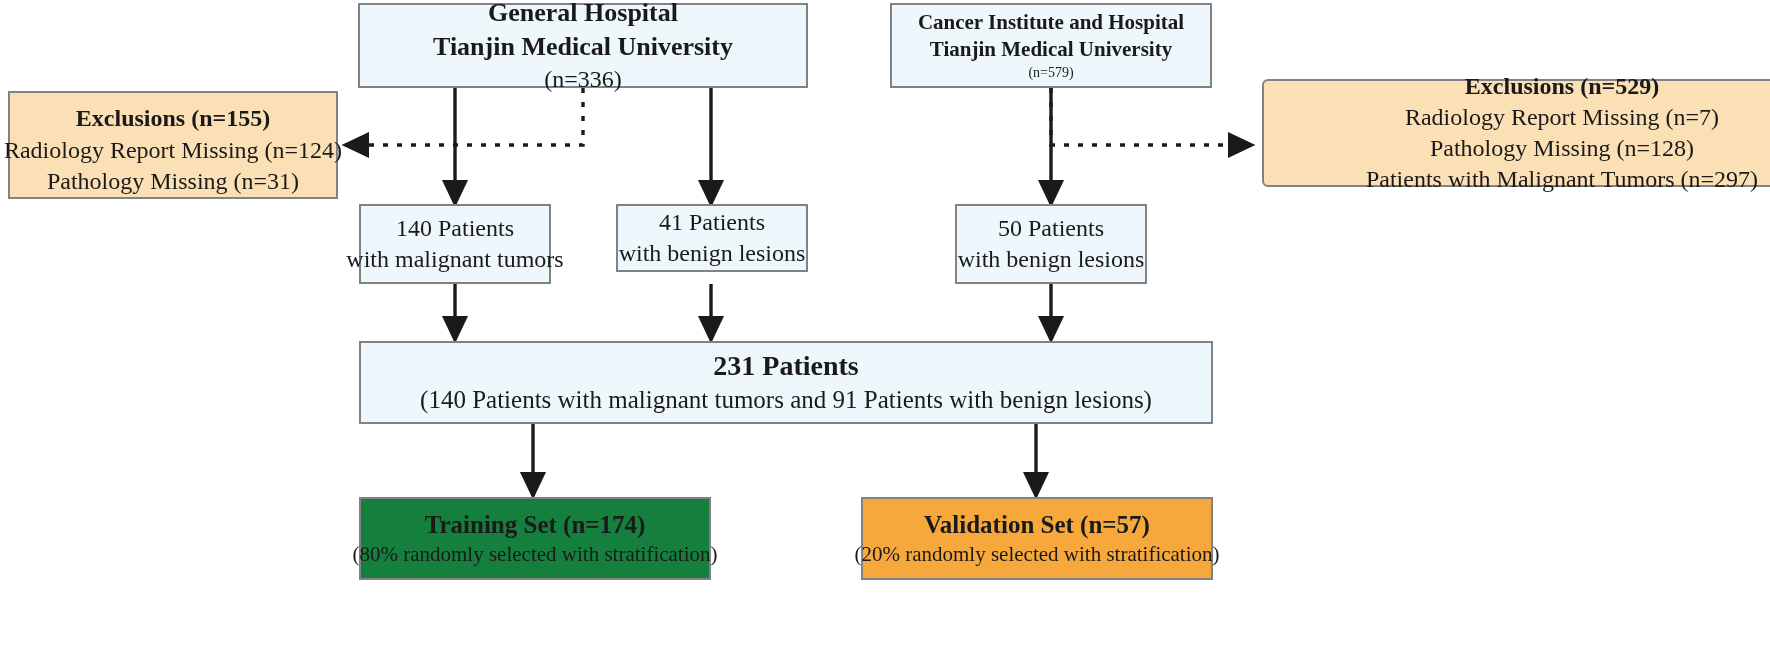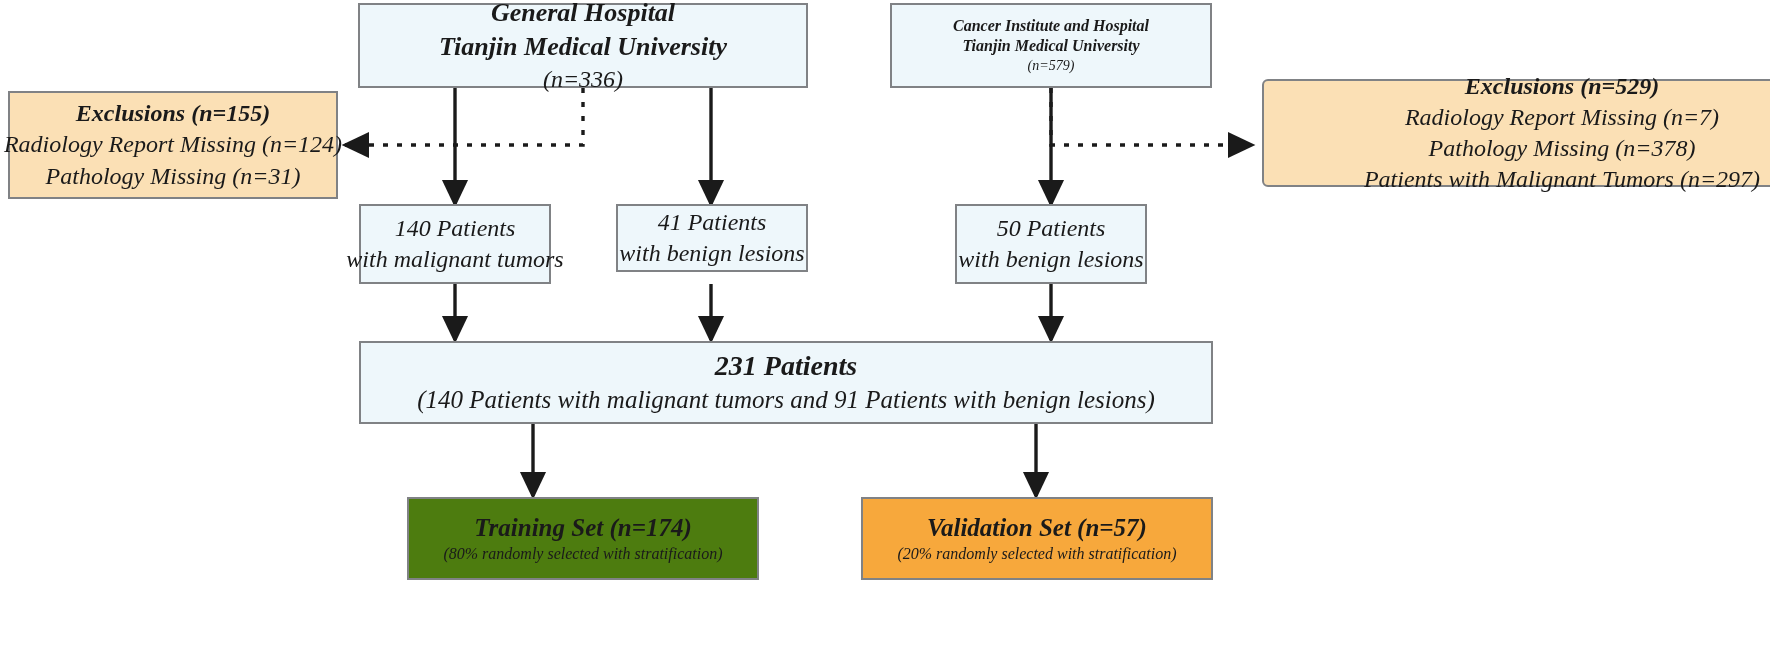--- a/index.html
+++ b/index.html
@@ -21,34 +21,33 @@
   .node {
     position: absolute;
     box-sizing: border-box;
     border: 2px solid #808285;
     display: flex;
     flex-direction: column;
     align-items: center;
     justify-content: center;
     text-align: center;
     line-height: 1.30;
-    font-style: italic;
   }
   .node .ln { display: block; white-space: nowrap; }
   .fill-blue   { background: #eef7fb; }
   .fill-peach  { background: #fbe0b5; }
   .fill-orange { background: #f7a83c; }
-  .fill-white  { background: #4d7c0f; margin-left: 48px; }
+  .fill-white  { background: #15803d; }
 
   .t-bold { font-weight: bold; }
   .s28 { font-size: 28px; }
   .s26 { font-size: 26px; }
   .s25 { font-size: 25px; }
   .s24 { font-size: 24px; }
-  .s23 { font-size: 16px; }
+  .s23 { font-size: 21px; }
   .s22 { font-size: 14px; }
 
   svg.edges {
     position: absolute;
     left: 0; top: 0;
     width: 1770px; height: 665px;
     pointer-events: none;
   }
 </style>
 </head>
@@ -89,30 +88,30 @@
     <span class="ln s26 t-bold">Tianjin Medical University</span>
     <span class="ln s24">(n=336)</span>
   </div>
 
   <div class="node fill-blue" style="left:890px; top:3px; width:322px; height:85px;">
     <span class="ln s23 t-bold">Cancer Institute and Hospital</span>
     <span class="ln s23 t-bold">Tianjin Medical University</span>
     <span class="ln s22">(n=579)</span>
   </div>
 
-  <div class="node fill-peach" style="left:8px; top:91px; width:330px; height:108px;">
+  <div class="node fill-peach" style="left:8px; top:91px; width:330px; height:108px;justify-content:flex-end;">
     <span class="ln s24 t-bold">Exclusions (n=155)</span>
     <span class="ln s24">Radiology Report Missing (n=124)</span>
     <span class="ln s24">Pathology Missing (n=31)</span>
   </div>
 
   <div class="node fill-peach" style="left:1262px; top:79px; width:600px; height:108px;border-radius:6px;">
     <span class="ln s24 t-bold">Exclusions (n=529)</span>
     <span class="ln s24">Radiology Report Missing (n=7)</span>
-    <span class="ln s24">Pathology Missing (n=378)</span>
+    <span class="ln s24">Pathology Missing (n=128)</span>
     <span class="ln s24">Patients with Malignant Tumors (n=297)</span>
   </div>
 
   <div class="node fill-blue" style="left:359px; top:204px; width:192px; height:80px;">
     <span class="ln s24">140 Patients</span>
     <span class="ln s24">with malignant tumors</span>
   </div>
 
   <div class="node fill-blue" style="left:616px; top:204px; width:192px; height:68px;">
     <span class="ln s24">41 Patients</span>

